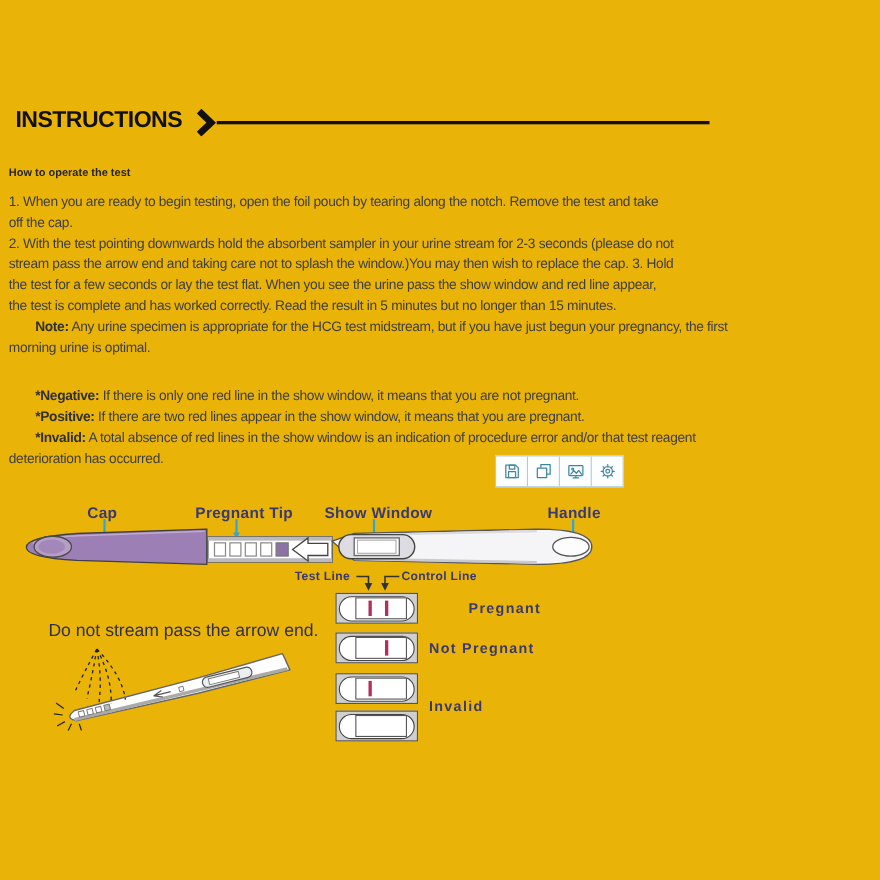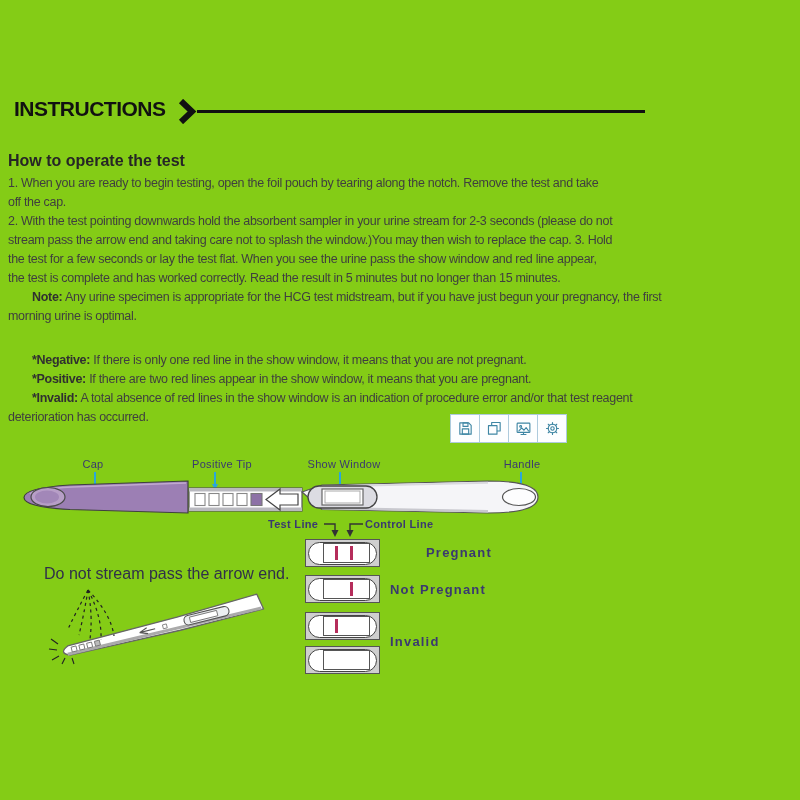--- a/index.html
+++ b/index.html
@@ -1,39 +1,39 @@
 <!DOCTYPE html>
 <html><head>
 <meta charset="utf-8">
 <style>
   html,body{margin:0;padding:0;background:#ffffff;}
-  .page{position:relative;width:800px;height:800px;background:#84cc16;overflow:hidden;
+  .page{position:relative;width:800px;height:800px;background:#eab308;overflow:hidden;
         font-family:"Liberation Sans",sans-serif;color:#3f3f3f;}
 
   
   .title{position:absolute;left:14px;top:97px;font-size:21px;font-weight:bold;
          color:#111;letter-spacing:-0.5px;}
   .title-chevron{position:absolute;left:178px;top:99px;}
   .title-rule{position:absolute;left:197px;top:110px;width:448px;height:2.5px;background:#111;}
 
   
-  .sec-heading{position:absolute;left:8px;font-size:16px;font-weight:bold;color:#262626;}
+  .sec-heading{position:absolute;left:8px;font-size:10px;font-weight:bold;color:#262626;}
   .body-text{position:absolute;left:8px;width:690px;font-size:12.5px;line-height:19px;
              letter-spacing:-0.3px;color:#3f3f3f;white-space:pre-line;}
   .body-text b{color:#303030;padding-left:24px;}
 
   
   .toolbar{position:absolute;left:450px;top:414px;display:flex;border:1px solid #aecbdd;background:#fdfeff;}
   .toolbar .cell{width:28px;height:27px;display:flex;align-items:center;justify-content:center;
                  border-right:1px solid #aecbdd;cursor:pointer;}
   .toolbar .cell:last-child{border-right:none;}
   .toolbar svg{stroke:#3f86a4;fill:none;stroke-width:1.6;stroke-linecap:round;stroke-linejoin:round;}
 
   
-  .dev-label{position:absolute;transform:translateX(-50%);font-size:11px;font-weight:normal;
+  .dev-label{position:absolute;transform:translateX(-50%);font-size:14px;font-weight:bold;
              color:#3a3970;letter-spacing:0.3px;white-space:nowrap;top:458px;}
   .darrow{position:absolute;width:2px;background:#2aa7db;}
   .darrow::after{content:"";position:absolute;bottom:-5px;left:-2.5px;border-left:3.5px solid transparent;
                  border-right:3.5px solid transparent;border-top:6px solid #2aa7db;}
 
   .tc-label{position:absolute;top:518px;font-size:11px;font-weight:bold;color:#3a3970;letter-spacing:0.3px;white-space:nowrap;}
 
   
   .result-window{position:absolute;left:305px;width:75px;height:28px;}
   .rw-outer{position:absolute;inset:0;border:1.5px solid #555;background:#cfcfcf;}
@@ -101,21 +101,21 @@
     <div class="cell">
       <svg width="17" height="17" viewBox="0 0 24 24">
         <circle cx="12" cy="12" r="6"></circle>
           <circle cx="12" cy="12" r="2.4"></circle>
         <path d="M12 3.5 V6 M12 18 V20.5 M3.5 12 H6 M18 12 H20.5 M6 6 L7.8 7.8 M16.2 16.2 L18 18 M18 6 L16.2 7.8 M7.8 16.2 L6 18"></path>
       </svg>
     </div>
   </div>
 
   <div class="dev-label" style="left:93px;">Cap</div>
-  <div class="dev-label" style="left:222px;">Positive Tip</div>
+  <div class="dev-label" style="left:222px;">Pregnant Tip</div>
   <div class="dev-label" style="left:344px;">Show Window</div>
   <div class="dev-label" style="left:522px;">Handle</div>
 
   <div class="darrow" style="left:94px;top:472px;height:20px;"></div>
   <div class="darrow" style="left:214px;top:472px;height:13px;"></div>
   <div class="darrow" style="left:339px;top:472px;height:15px;"></div>
   <div class="darrow" style="left:520px;top:472px;height:14px;"></div>
 
   <svg class="block" style="left:20px;top:478px;" width="525" height="40" viewBox="0 0 525 40">
 

